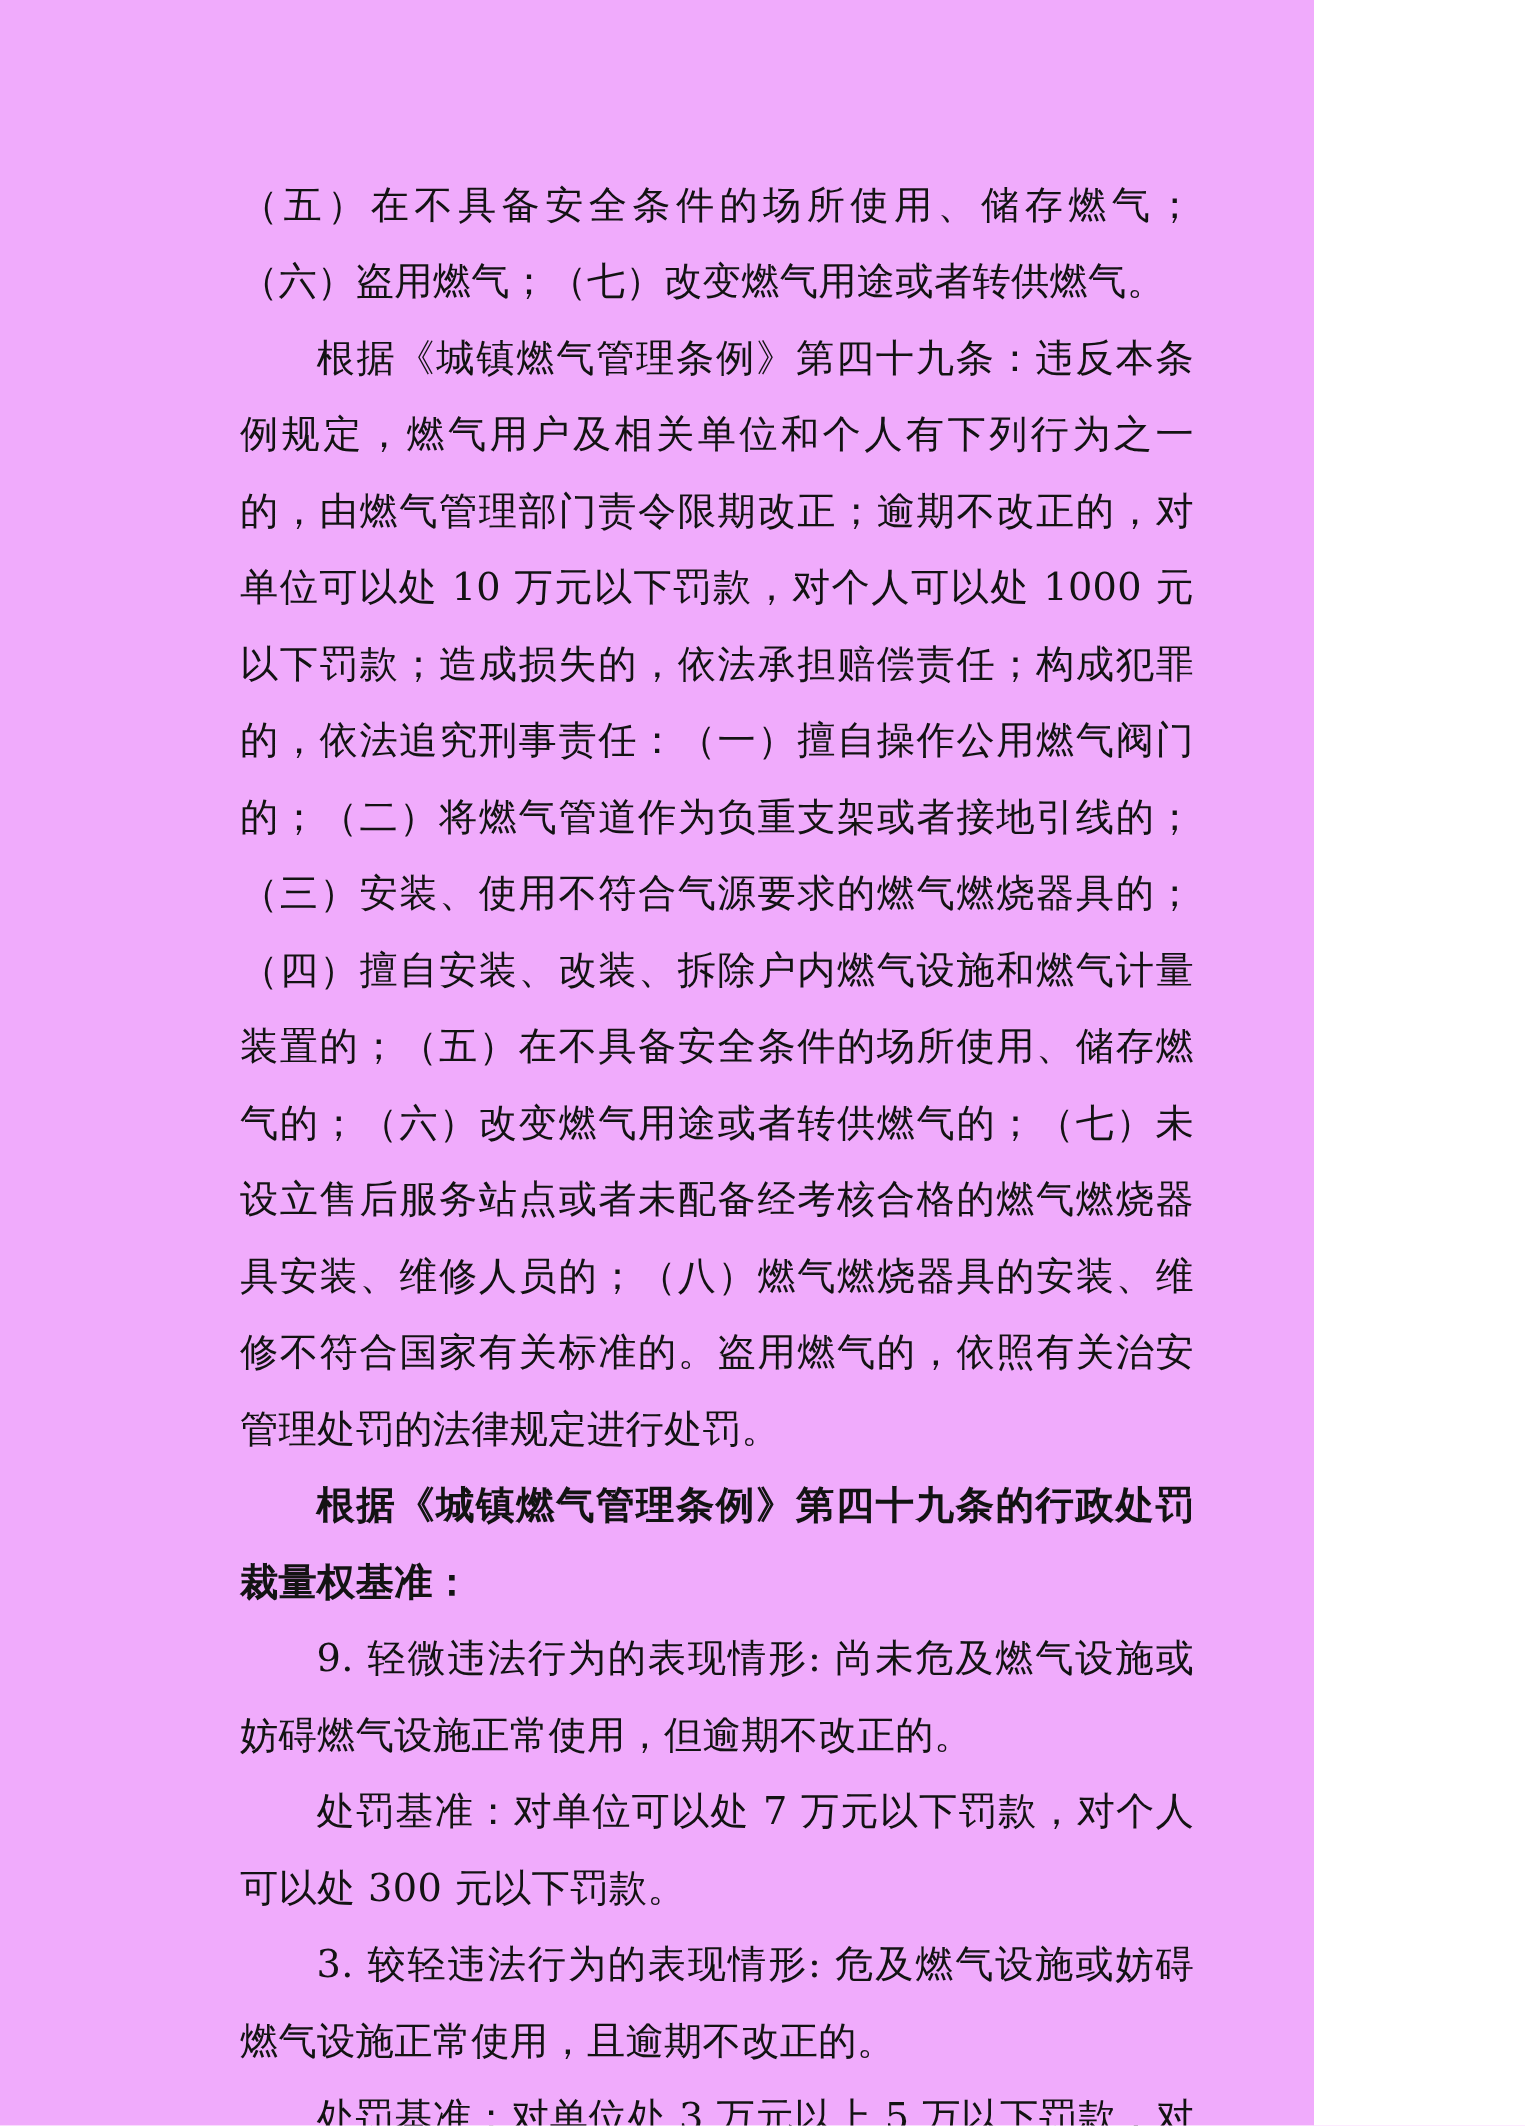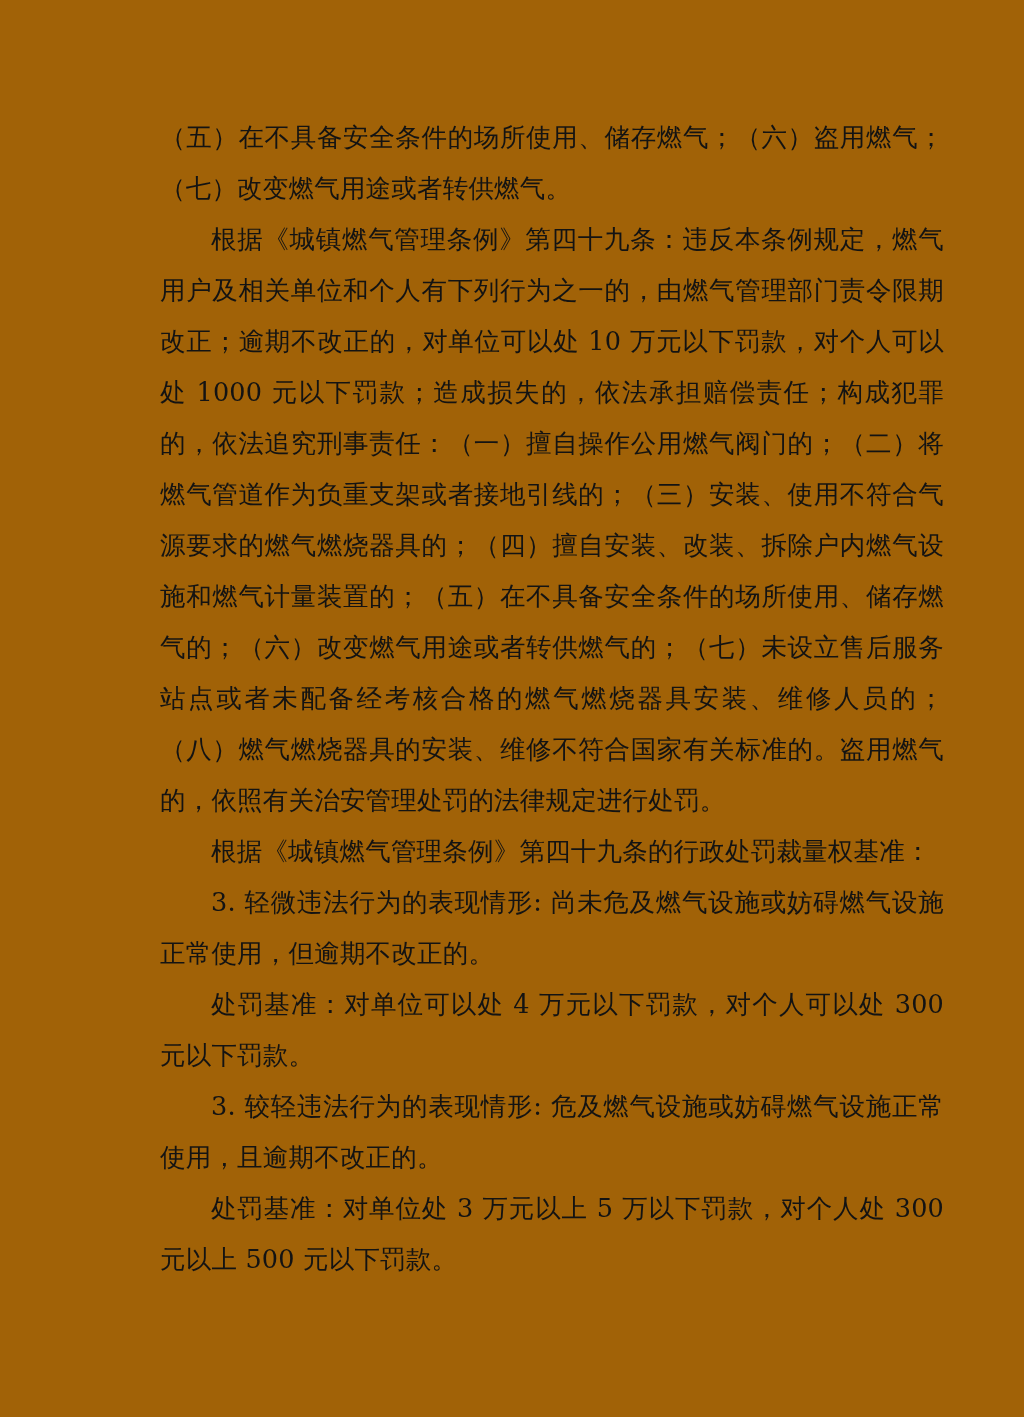--- a/index.html
+++ b/index.html
@@ -12,23 +12,23 @@
     height: 1417px;
     font-family: "DejaVu Serif", "Liberation Serif", serif;
     color: #171717;
     position: relative;
     overflow: hidden;
   }
   .page {
     position: absolute;
     left: 0;
     top: 0;
-    width: 1024px;
+    width: 876px;
     height: 1417px;
-    background: #a16207;
+    background: #f0abfc;
     box-sizing: border-box;
     padding: 112px 80px 60px 160px;
   }
   .doc-body {
     font-size: 25.5px;
     line-height: 51px;
     text-align: justify;
     text-justify: inter-character;
     letter-spacing: 0.2px;
     color: #131313;
@@ -36,29 +36,29 @@
   p.para {
     margin: 0;
     padding: 0;
     text-indent: 2em;
     text-align: justify;
   }
   p.para.noindent {
     text-indent: 0;
   }
   .bold {
-    font-weight: 400;
+    font-weight: 700;
   }
 </style>
 </head>
 <body>
 
 <div class="page">
   <div class="doc-body">
     <p class="para noindent">（五）在不具备安全条件的场所使用、储存燃气；（六）盗用燃气；（七）改变燃气用途或者转供燃气。</p>
     <p class="para">根据《城镇燃气管理条例》第四十九条：违反本条例规定，燃气用户及相关单位和个人有下列行为之一的，由燃气管理部门责令限期改正；逾期不改正的，对单位可以处 10 万元以下罚款，对个人可以处 1000 元以下罚款；造成损失的，依法承担赔偿责任；构成犯罪的，依法追究刑事责任：（一）擅自操作公用燃气阀门的；（二）将燃气管道作为负重支架或者接地引线的；（三）安装、使用不符合气源要求的燃气燃烧器具的；（四）擅自安装、改装、拆除户内燃气设施和燃气计量装置的；（五）在不具备安全条件的场所使用、储存燃气的；（六）改变燃气用途或者转供燃气的；（七）未设立售后服务站点或者未配备经考核合格的燃气燃烧器具安装、维修人员的；（八）燃气燃烧器具的安装、维修不符合国家有关标准的。盗用燃气的，依照有关治安管理处罚的法律规定进行处罚。</p>
     <p class="para bold">根据《城镇燃气管理条例》第四十九条的行政处罚裁量权基准：</p>
-    <p class="para">3. 轻微违法行为的表现情形: 尚未危及燃气设施或妨碍燃气设施正常使用，但逾期不改正的。</p>
-    <p class="para">处罚基准：对单位可以处 4 万元以下罚款，对个人可以处 300 元以下罚款。</p>
+    <p class="para">9. 轻微违法行为的表现情形: 尚未危及燃气设施或妨碍燃气设施正常使用，但逾期不改正的。</p>
+    <p class="para">处罚基准：对单位可以处 7 万元以下罚款，对个人可以处 300 元以下罚款。</p>
     <p class="para">3. 较轻违法行为的表现情形: 危及燃气设施或妨碍燃气设施正常使用，且逾期不改正的。</p>
     <p class="para">处罚基准：对单位处 3 万元以上 5 万以下罚款，对个人处 300 元以上 500 元以下罚款。</p>
   </div>
 </div>
 
 </body></html>

